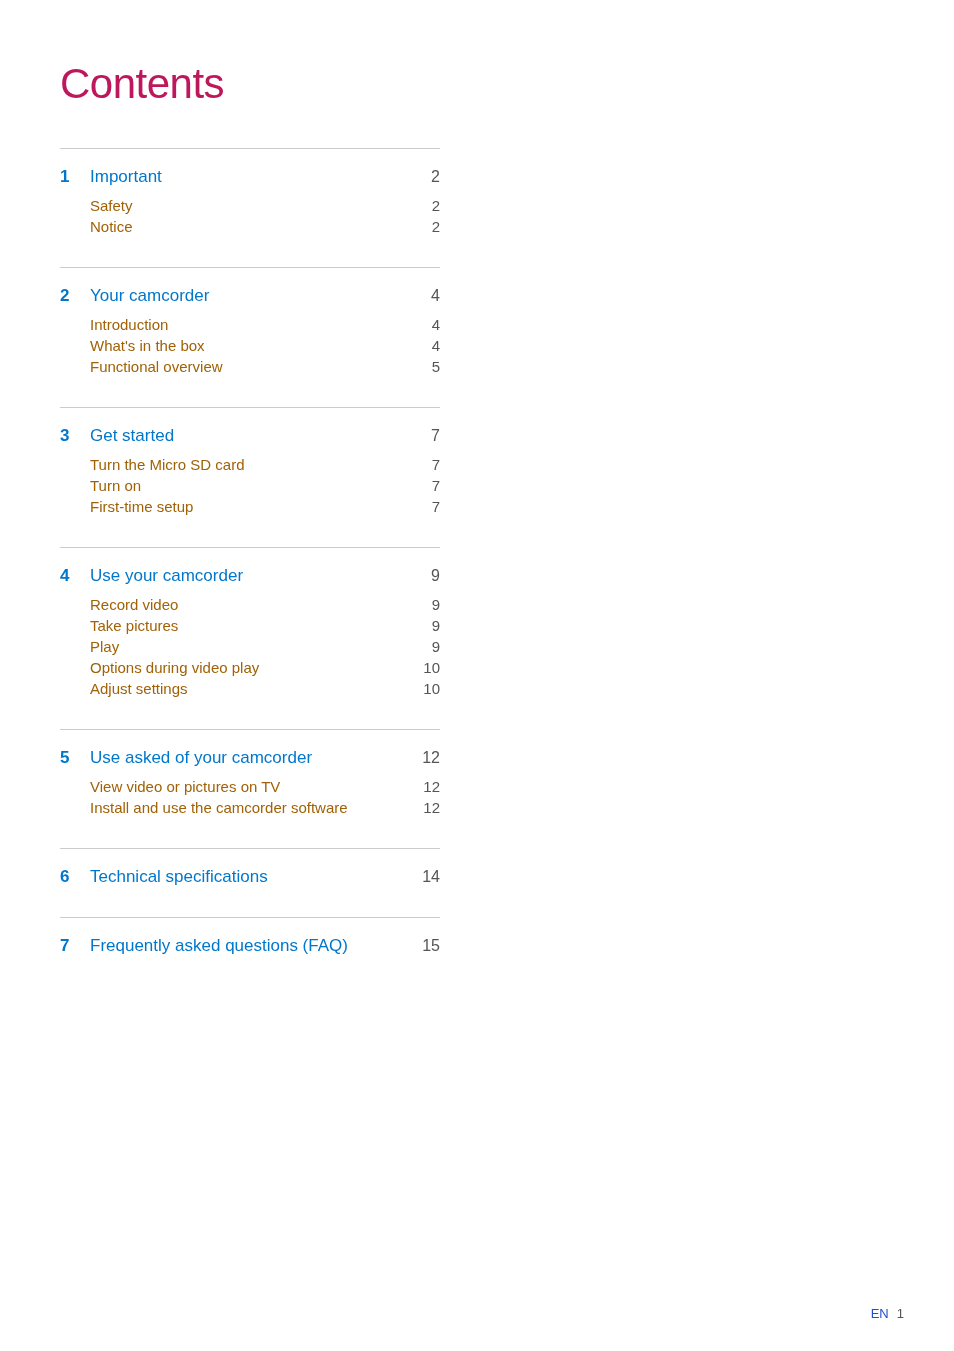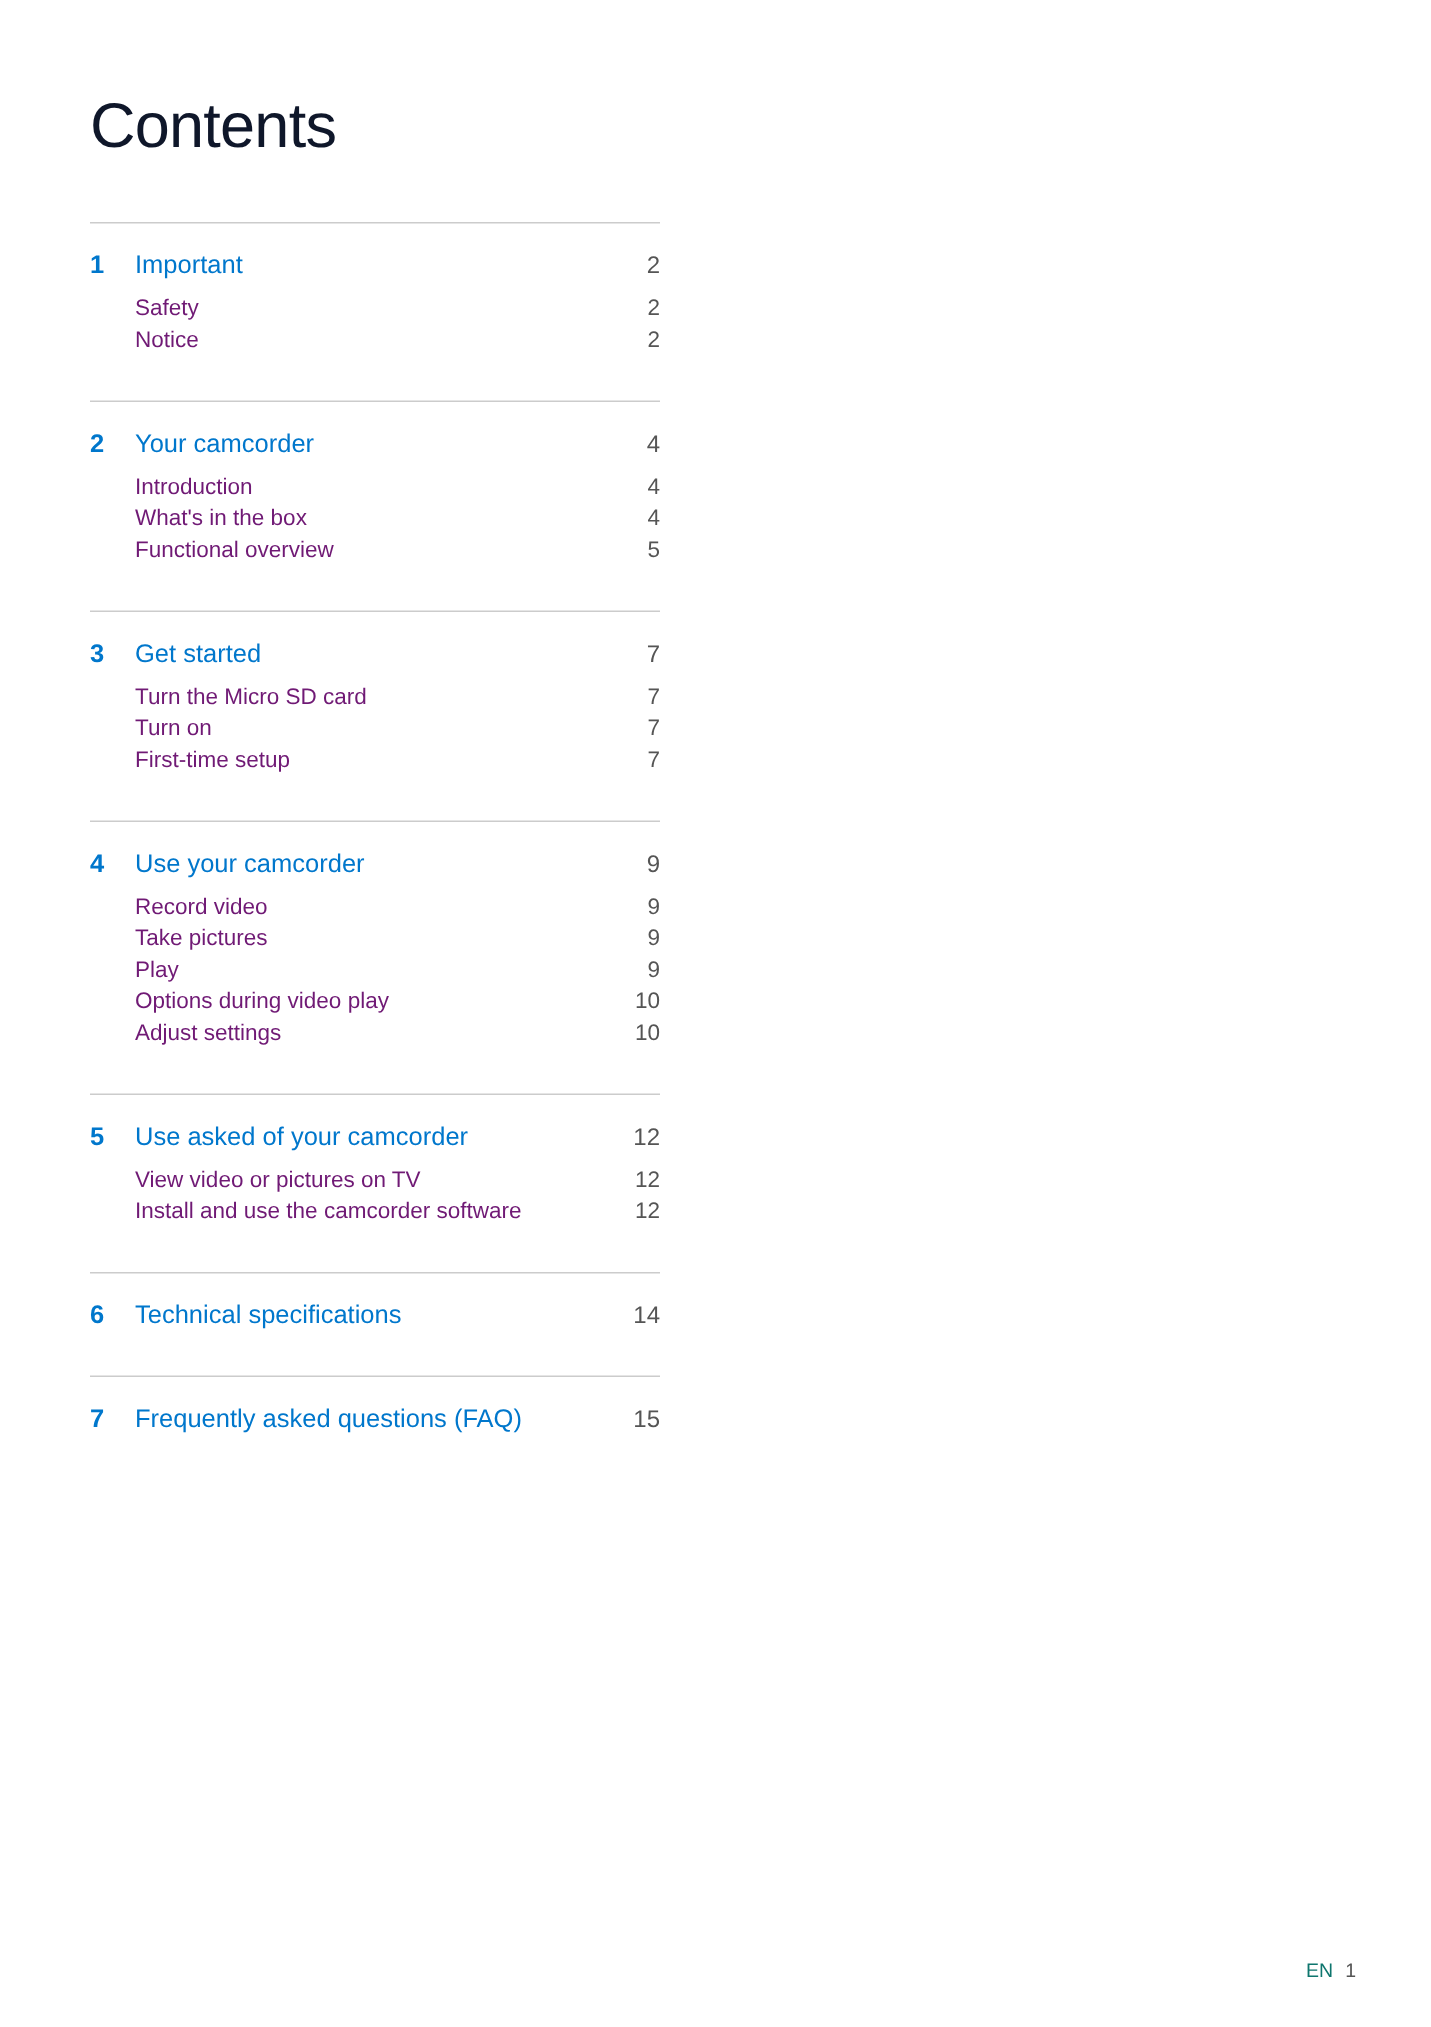--- a/index.html
+++ b/index.html
@@ -18,21 +18,21 @@
     }
 
     .page-container {
       padding: 60px 80px 60px 60px;
       max-width: 520px;
     }
 
     .page-title {
       font-size: 42px;
       font-weight: 300;
-      color: #0f172a;
+      color: #be185d;
       margin-bottom: 40px;
       letter-spacing: -0.5px;
     }
 
     .toc-section {
       border-top: 1px solid #cccccc;
       padding-top: 18px;
       margin-bottom: 30px;
     }
 
@@ -76,41 +76,41 @@
 
     .subsection-item {
       display: flex;
       justify-content: space-between;
       align-items: baseline;
       padding: 2px 0;
     }
 
     .subsection-title {
       font-size: 15px;
-      color: #701a75;
+      color: #a16207;
       font-weight: normal;
     }
 
     .subsection-page {
       font-size: 15px;
       color: #555555;
     }
 
     .footer {
       position: absolute;
       bottom: 30px;
       right: 50px;
       display: flex;
       align-items: center;
       gap: 8px;
     }
 
     .footer-lang {
       font-size: 13px;
-      color: #0f766e;
+      color: #1d4ed8;
     }
 
     .footer-page {
       font-size: 13px;
       color: #555555;
     }
   </style>
 </head>
 <body>
 

